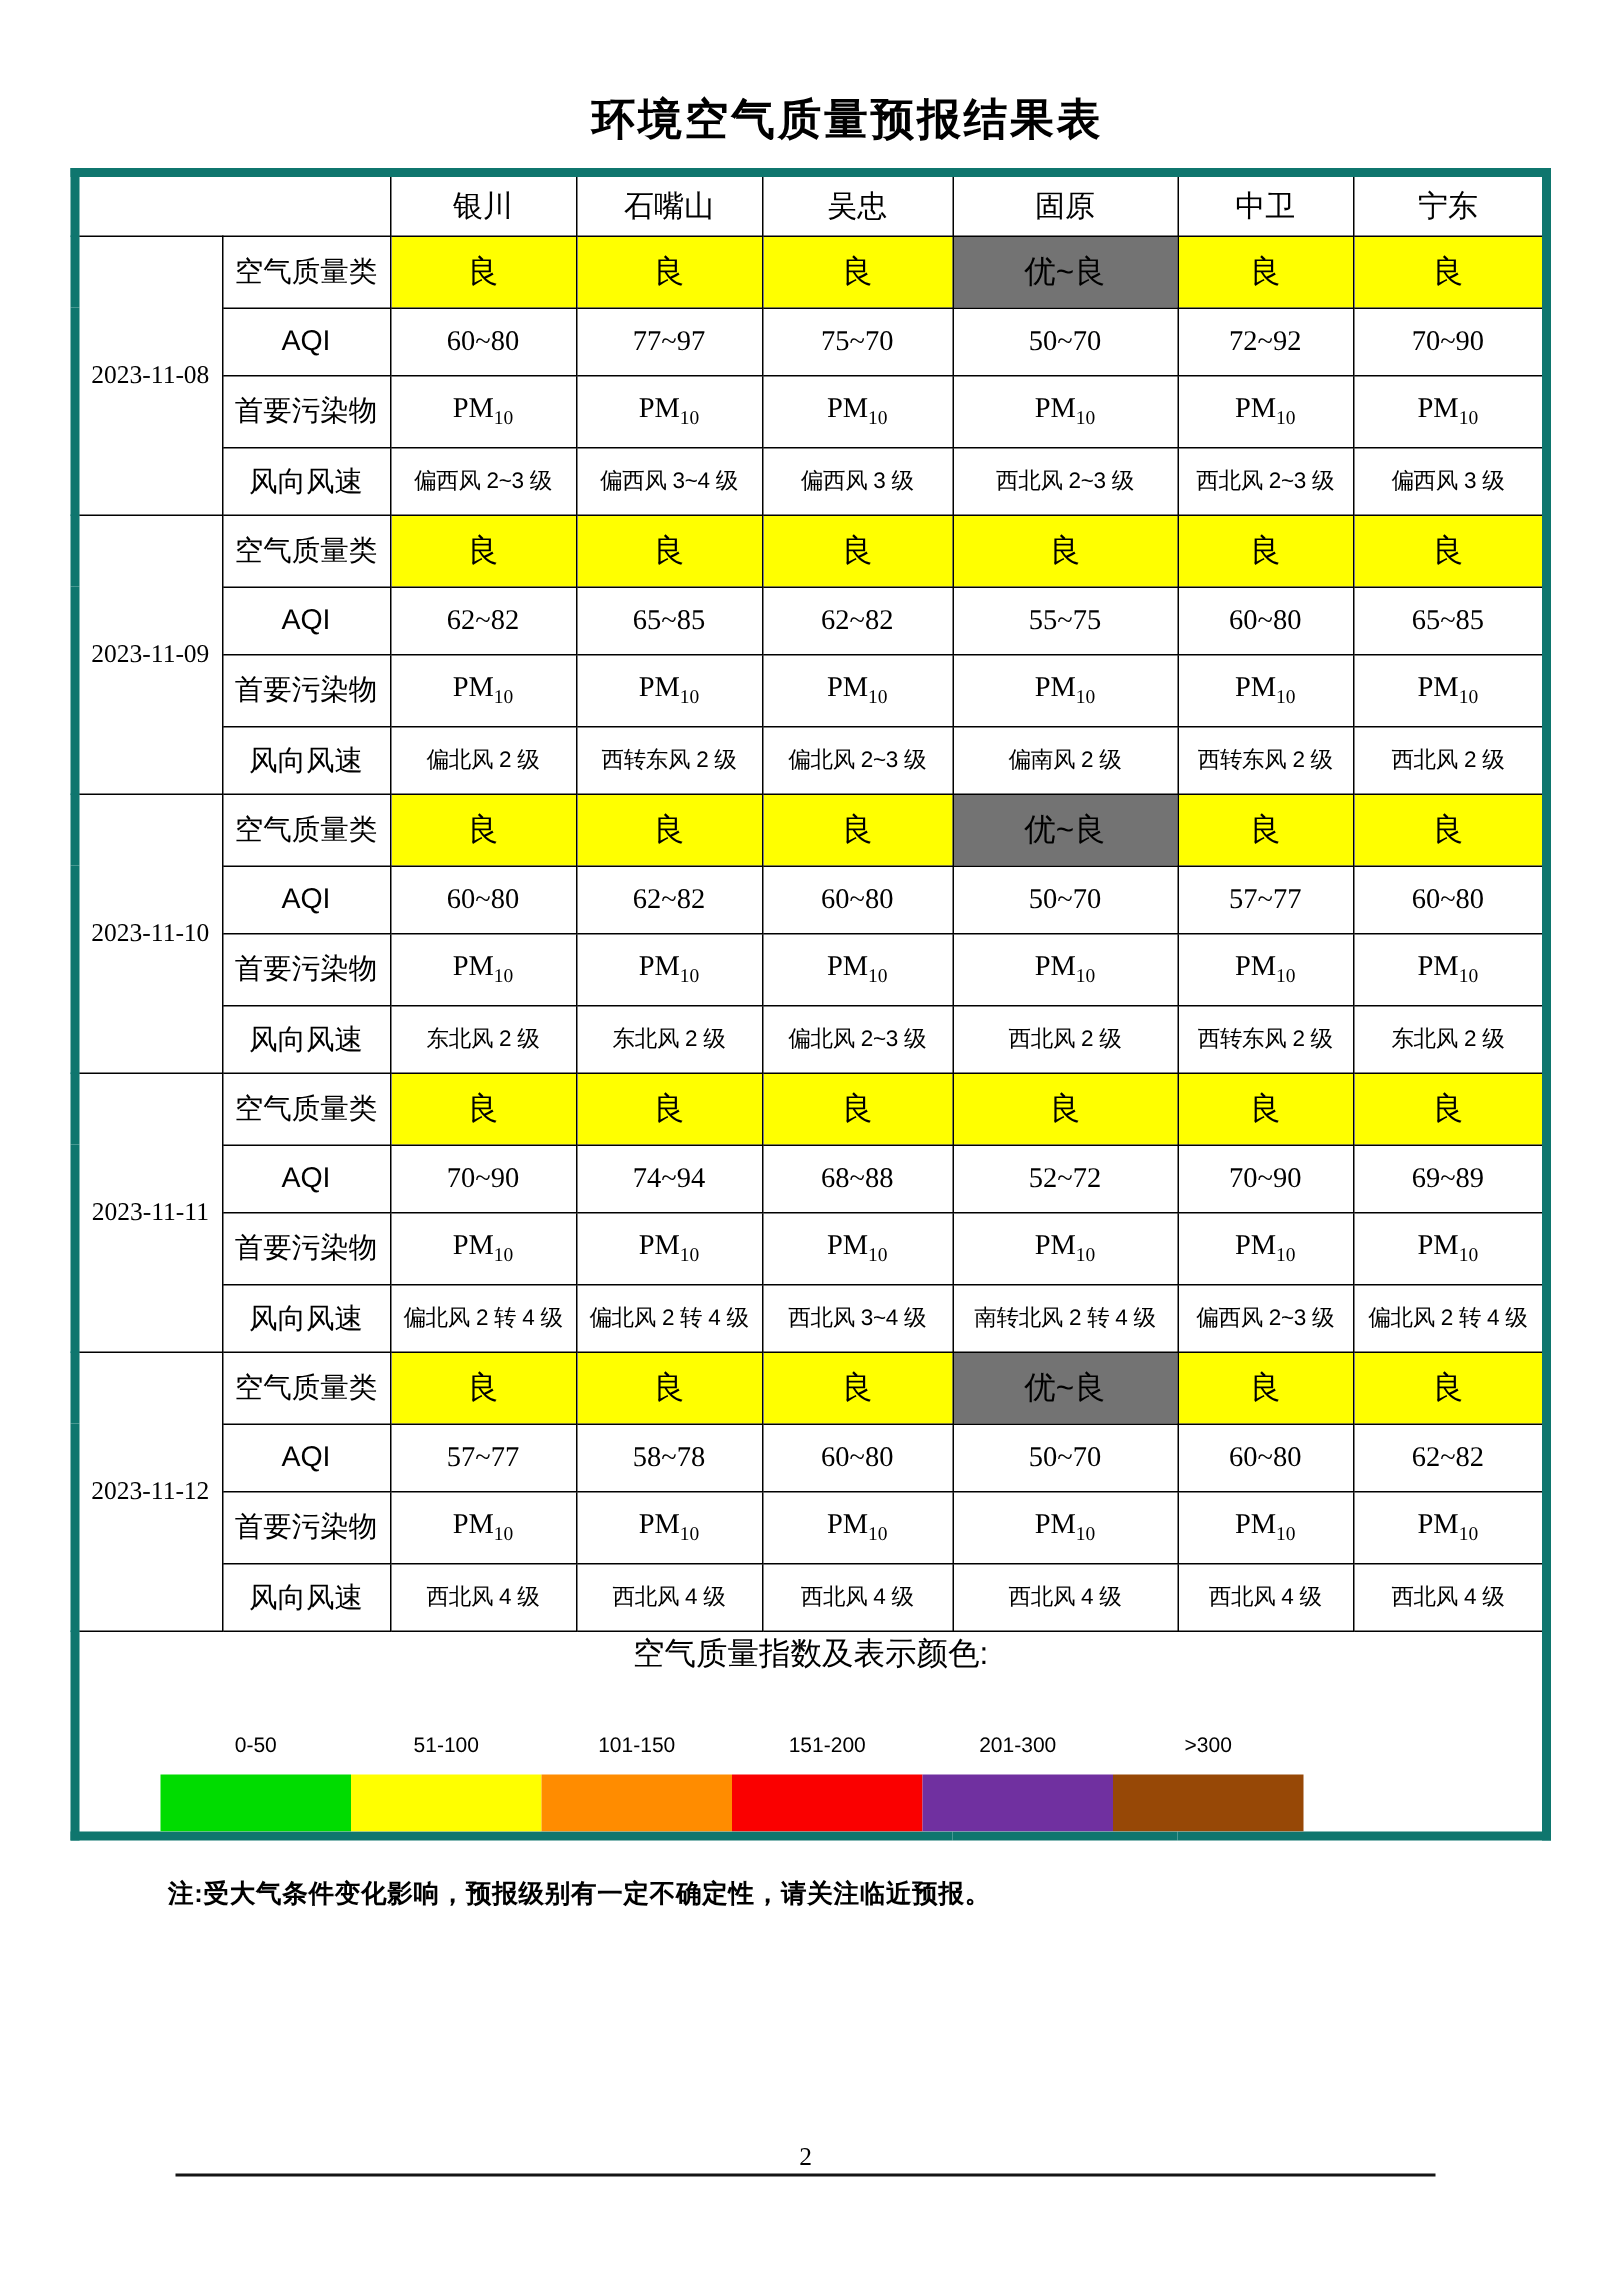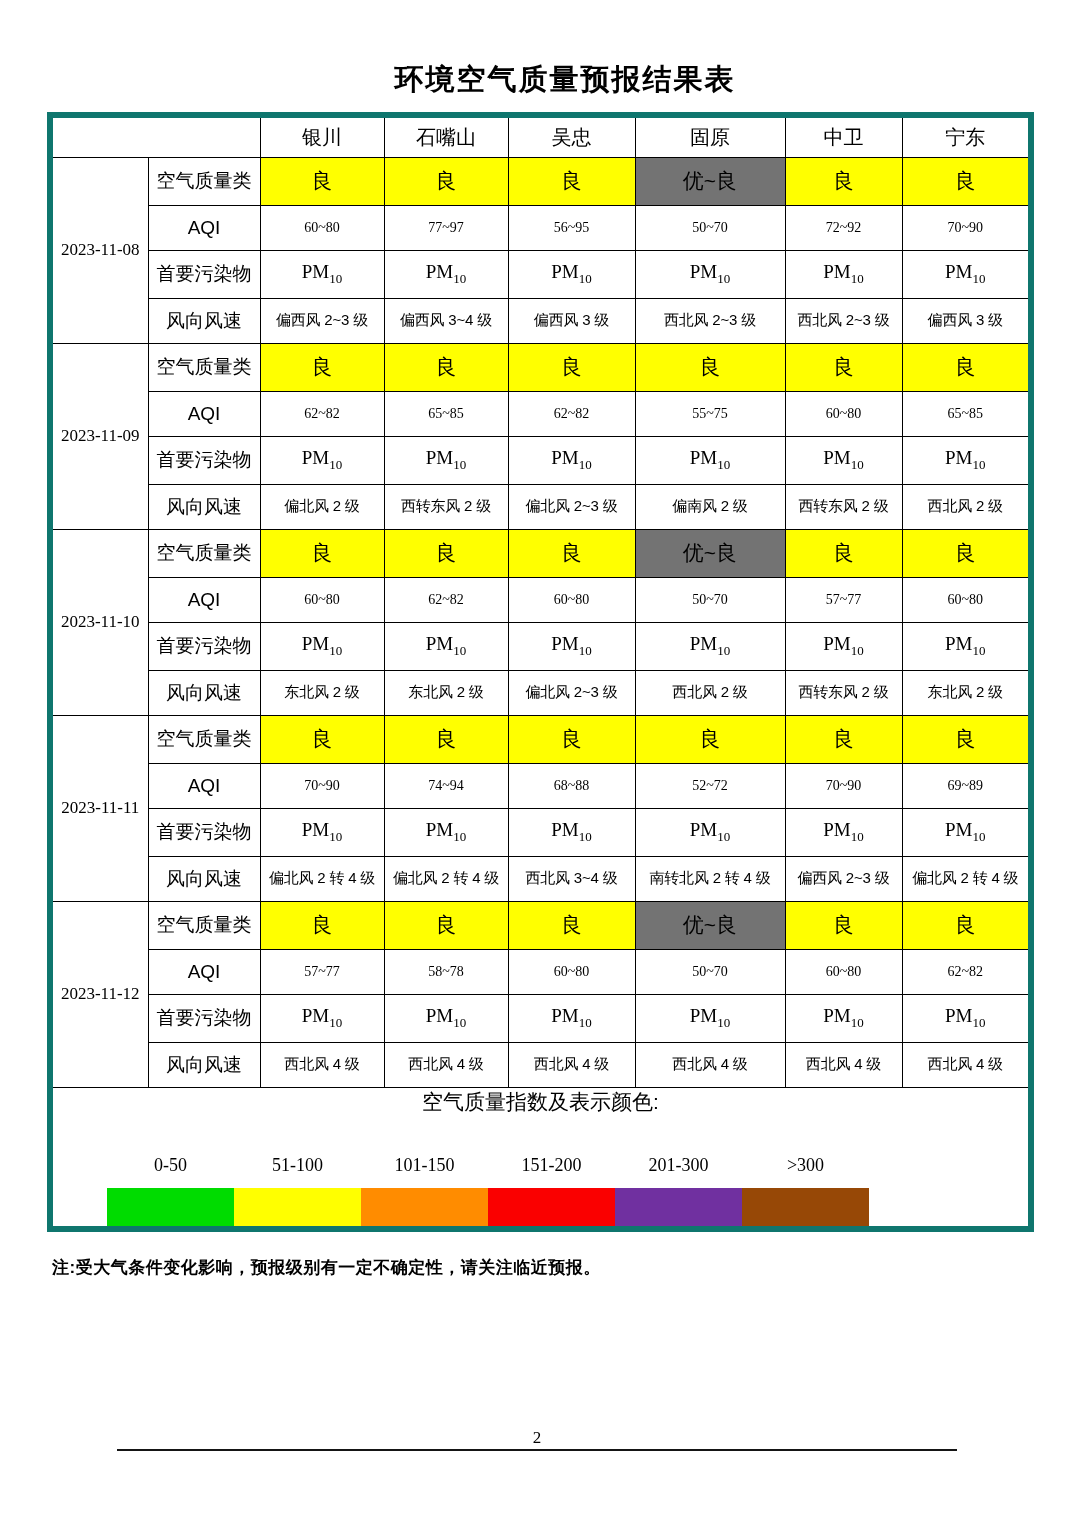--- a/index.html
+++ b/index.html
@@ -42,21 +42,21 @@
   tr.hdr td{font-size:20px;font-family:"Liberation Sans", sans-serif;font-weight:400;}
   tr.r-q{height:48px;}
   tr.r-a{height:45px;}
   tr.r-p{height:48px;}
   tr.r-w{height:45px;}
   td.date{font-size:17px;font-family:"Liberation Serif", serif;}
   td.lbl{font-size:19px;font-family:"Liberation Sans", sans-serif;}
   td.q{font-size:21px;font-family:"Liberation Sans", sans-serif;}
   td.q[data-level="liang"]{background:#FFFF00;}
   td.q[data-level="youliang"]{background:#737373;}
-  td.a{font-size:14px;}
+  td.a{font-size:19px;}
   td.p{font-size:19px;}
   td.p sub{font-size:13px;}
   td.w{font-size:15px;font-family:"Liberation Sans", sans-serif;white-space:nowrap;letter-spacing:-0.2px;}
   td.legend-cell{
     height:132px;
     vertical-align:top;
     text-align:left;
     padding:6px 8px 0 8px;
     border-radius:28px;
   }
@@ -64,24 +64,24 @@
     font-size:21px;
     font-weight:500;
     font-family:"Liberation Sans", sans-serif;
   }
   .legend-bar{
     display:flex;
     margin-left:52px;
     margin-top:10px;
   }
   .legend-item{width:127px;text-align:center;}
-  .legend-range{font-size:18px;font-family:Liberation Serif, serif;margin-top:29px;}
+  .legend-range{font-size:14px;font-family:Liberation Sans, sans-serif;margin-top:29px;}
   .legend-swatch{height:38px;width:100%;margin-top:12px;}
   .note{
-    margin-left:52px;
+    margin-left:112px;
     margin-top:24px;
     font-size:17px;
     font-weight:bold;
     font-family:"Liberation Sans", sans-serif;
     letter-spacing:0.5px;
   }
   .footer{
     position:absolute;
     left:117px;
     top:1428px;
@@ -130,21 +130,21 @@
       <td class="q" data-level="liang">良</td>
       <td class="q" data-level="liang">良</td>
       <td class="q" data-level="youliang">优~良</td>
       <td class="q" data-level="liang">良</td>
       <td class="q" data-level="liang">良</td>
     </tr>
     <tr class="r-a">
       <td class="lbl">AQI</td>
       <td class="a">60~80</td>
       <td class="a">77~97</td>
-      <td class="a">56~95</td>
+      <td class="a">75~70</td>
       <td class="a">50~70</td>
       <td class="a">72~92</td>
       <td class="a">70~90</td>
     </tr>
     <tr class="r-p">
       <td class="lbl">首要污染物</td>
       <td class="p"><span>PM</span><sub>10</sub></td>
       <td class="p"><span>PM</span><sub>10</sub></td>
       <td class="p"><span>PM</span><sub>10</sub></td>
       <td class="p"><span>PM</span><sub>10</sub></td>

